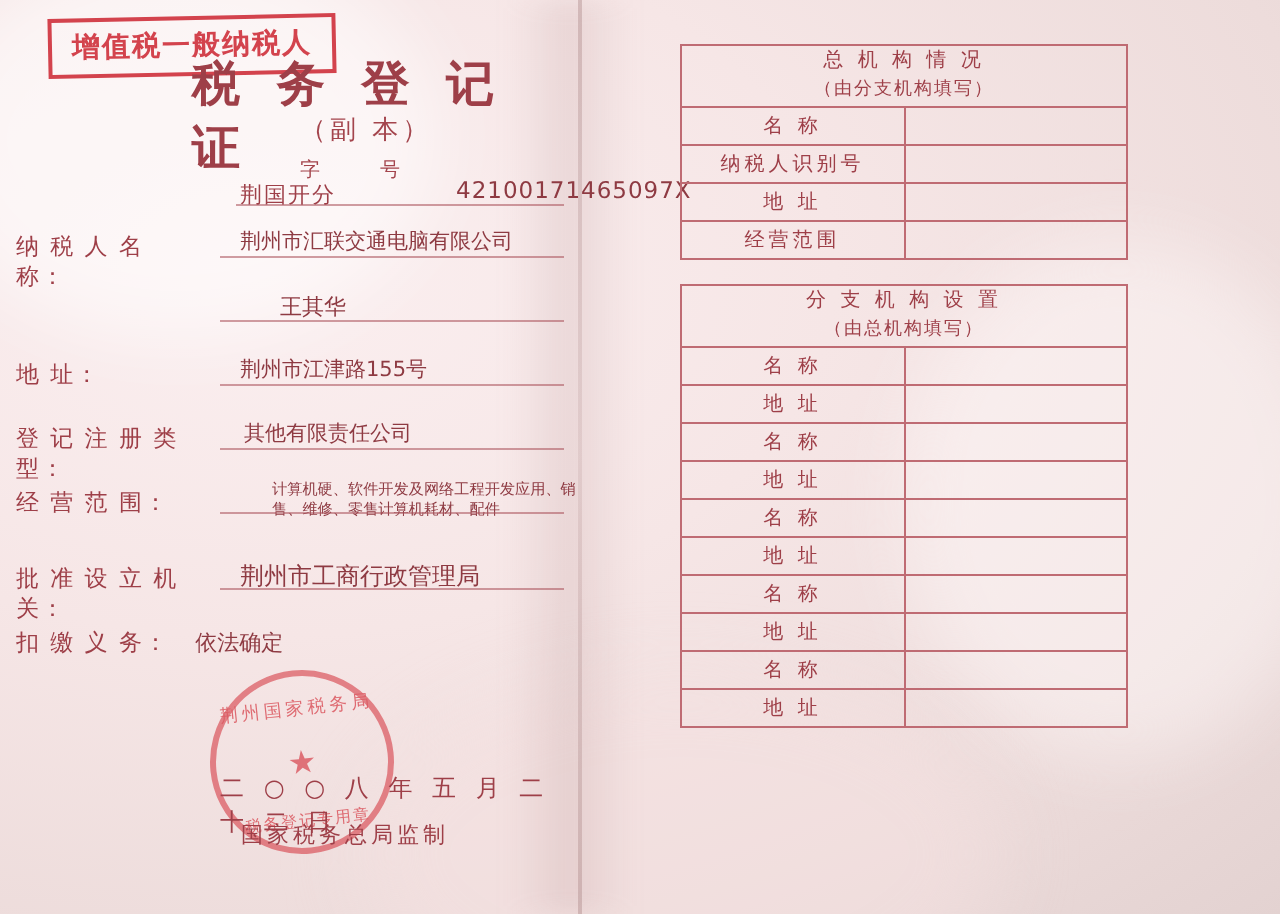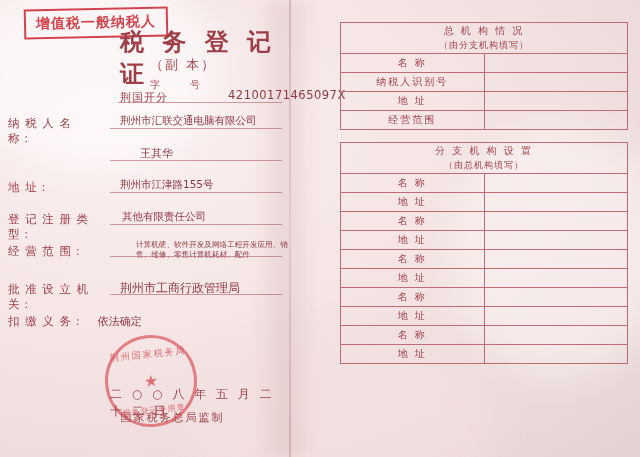--- a/index.html
+++ b/index.html
@@ -30,21 +30,21 @@
 
   .stamp-rect{
     position:absolute;left:24px;top:8px;width:140px;height:26px;
     border:2px solid #d0343f;transform:rotate(-1.2deg);
     display:flex;align-items:center;justify-content:center;
     color:#d0343f;font-size:14px;font-weight:bold;letter-spacing:1px;
     font-family:"DejaVu Sans","Liberation Sans",sans-serif;opacity:.92;
   }
   .title{
     position:absolute;left:96px;top:26px;font-size:24px;letter-spacing:5px;
-    color:#9e3f48;font-weight:bold;margin-left:24px;
+    color:#9e3f48;font-weight:bold;
   }
   .subtitle{
     position:absolute;left:150px;top:56px;font-size:13px;color:#a4454d;letter-spacing:2px;
   }
 
   .row{position:absolute;left:8px;width:258px;font-size:11.5px;color:#9e3f48;}
   .row .lbl{display:inline-block;width:86px;letter-spacing:1px;}
   .row .val{color:#8e3a42;font-size:11px;}
   .uline{
     position:absolute;left:110px;width:172px;border-bottom:1px solid rgba(170,80,90,.55);
@@ -71,21 +71,21 @@
   .date{
     position:absolute;left:110px;top:386px;font-size:12px;color:#9e3f48;letter-spacing:3px;
   }
   .footer{
     position:absolute;left:0;top:410px;width:289px;text-align:center;
     font-size:11px;color:#9e3f48;letter-spacing:2px;margin-left:28px;
   }
 
   
   .right{position:absolute;left:340px;top:22px;width:272px;color:#a04651;}
-  table.t{border-collapse:collapse;width:288px;table-layout:fixed;border-radius:29px;}
+  table.t{border-collapse:collapse;width:224px;table-layout:fixed;border-radius:29px;}
   table.t td{
     border:1px solid #bf6b73;height:18px;font-size:10px;color:#9e3f48;
     text-align:center;vertical-align:middle;letter-spacing:2px;padding:0;
   }
   td.hdr{height:34px;font-size:11px;letter-spacing:2px;line-height:15px;}
   td.hdr .sub{font-size:9px;letter-spacing:1px;}
   td.lab{width:62px;}
   td.cell{width:210px;}
   .gap{height:12px;}
 </style>

